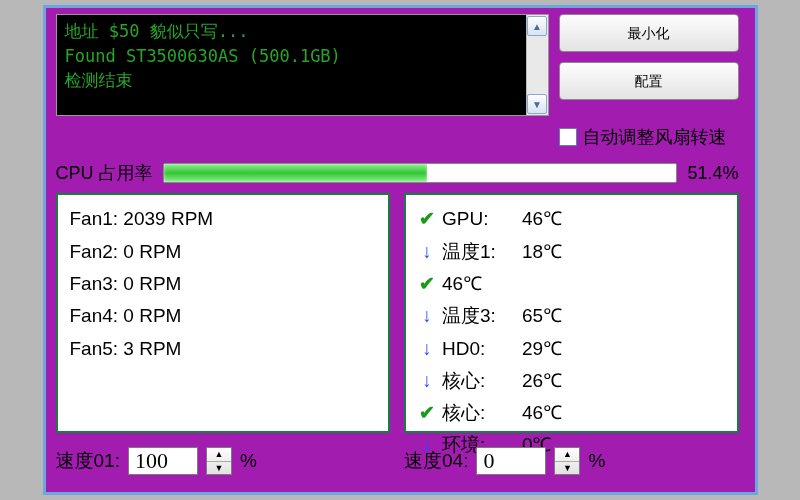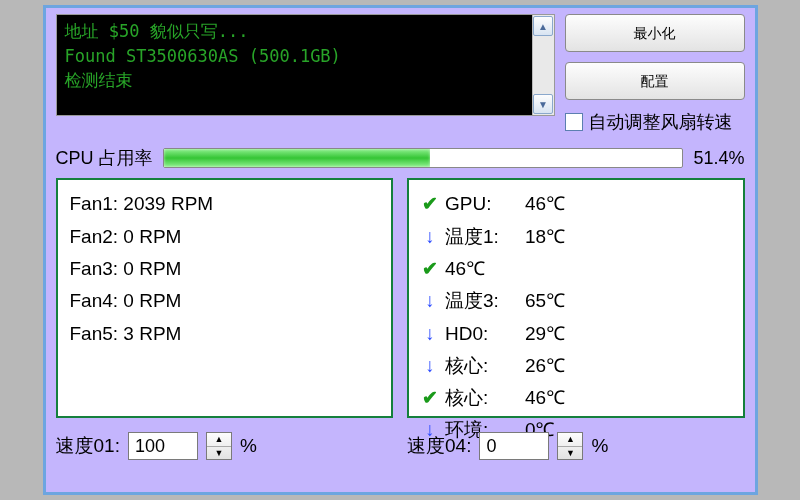--- a/index.html
+++ b/index.html
@@ -8,25 +8,25 @@
       font-size: 17px;
       background: #b8b8b8;
       width: 800px;
       height: 500px;
       overflow: hidden;
       display: flex;
       align-items: center;
       justify-content: center;
     }
     .window {
-      background: #c4b5fd;
+      background: #a21caf;
       border: 3px solid #6da5e0;
       width: 715px;
       height: 490px;
-      padding: 6px 10px 0 10px;
+      padding: 6px 16px 0 10px;
       position: relative;
     }
     .top-row {
       display: flex;
       gap: 10px;
       align-items: flex-start;
     }
     .console-wrap {
       display: flex;
       flex: 1;
@@ -79,21 +79,21 @@
       border-radius: 4px;
       font-size: 14px;
       cursor: pointer;
       text-align: center;
       line-height: 36px;
     }
     .auto-fan {
       display: flex;
       align-items: flex-start;
       gap: 6px;
-      margin-top: 1px;
+      margin-top: 16px;
       font-size: 18px;
       line-height: 1.3;
     }
     .chk {
       width: 18px;
       height: 18px;
       border: 1px solid #5c7fb0;
       background: #fff;
       margin-top: 2px;
       flex-shrink: 0;
@@ -154,22 +154,22 @@
       align-items: center;
       gap: 8px;
       font-size: 19px;
     }
     .spin-input {
       width: 70px;
       height: 28px;
       border: 1px solid #7a7a7a;
       background: #fff;
       padding: 0 6px;
-      font-size: 18px;
-      font-family: Liberation Sans, sans-serif;
+      font-size: 22px;
+      font-family: Liberation Serif, serif;
     }
     .spin-btns {
       width: 26px;
       height: 28px;
       border: 1px solid #7a7a7a;
       background: linear-gradient(#fdfdfd,#e2e2e2);
       display: flex;
       flex-direction: column;
       font-size: 9px;
       line-height: 13px;

